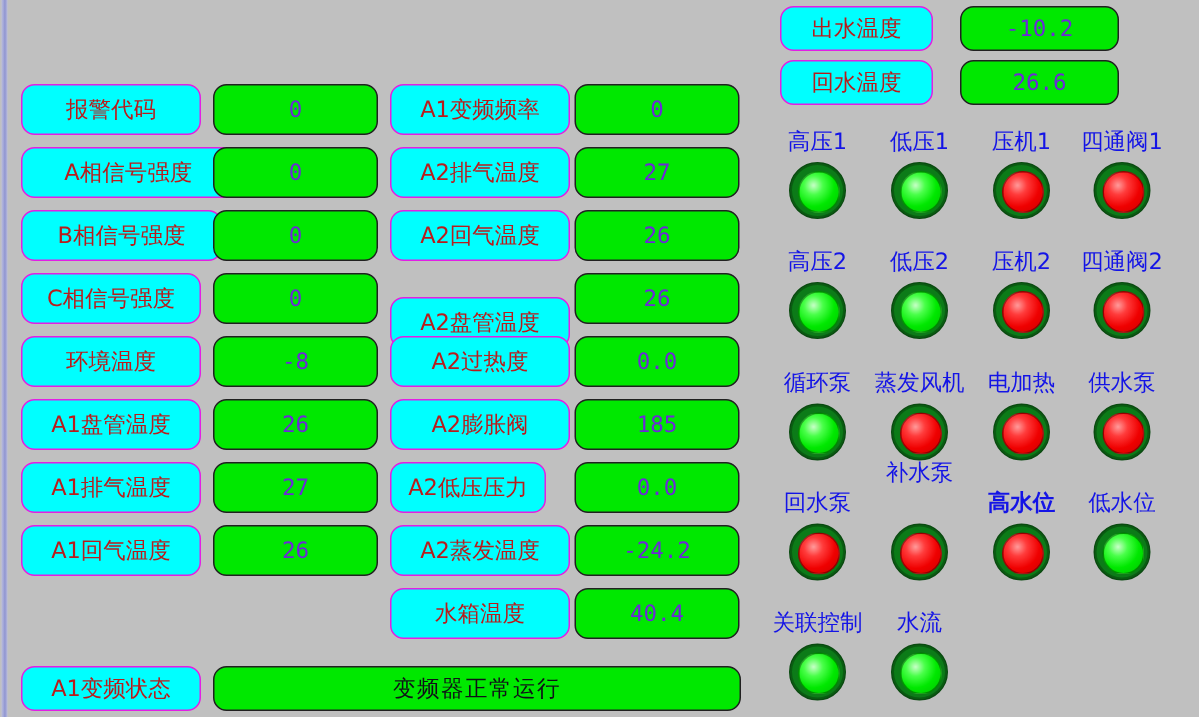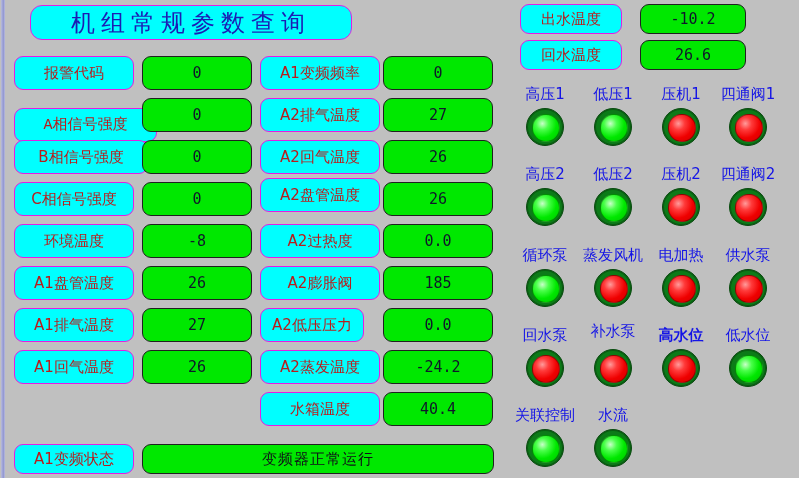--- a/index.html
+++ b/index.html
@@ -30,21 +30,21 @@
   .lbl{
     background:#00ffff;
     border:1px solid #e41ee4;
     color:#b91c1c;
     font-size:15px;
     letter-spacing:0px;
   }
   .val{
     background:#00e800;
     border:1px solid #202020;
-    color:#0f172a;
+    color:#6d28d9;
     font-family:"DejaVu Sans Mono","Liberation Mono",monospace;
     font-size:15px;
   }
 
   
   .title-box{
     position:absolute;left:30px;top:5px;width:322px;height:35px;
     background:#00ffff;
     border:1px solid #e41ee4;
     border-radius:12px;
@@ -107,26 +107,25 @@
     box-shadow:inset 2px 2px 0 #ffffff;
   }
 </style>
 </head>
 <body>
 
 <div id="screen">
 
   <div class="left-strip"></div>
 
-  <div class="title-box">机组常规参数查询</div>
 
   <div id="left-col">
       <div class="pill lbl" style="left: 14px; top: 56px; width: 120px; height: 34px;">报警代码</div>
       <div class="pill val" style="left: 142px; top: 56px; width: 110px; height: 34px;">0</div>
-      <div class="pill lbl" style="left: 14px; top: 108px; width: 143px; height: 34px; font-family: Liberation Mono, monospace;">A相信号强度</div>
+      <div class="pill lbl" style="left: 14px; top: 98px; width: 143px; height: 34px;">A相信号强度</div>
       <div class="pill val" style="left: 142px; top: 98px; width: 110px; height: 34px;">0</div>
       <div class="pill lbl" style="left: 14px; top: 140px; width: 134px; height: 34px;">B相信号强度</div>
       <div class="pill val" style="left: 142px; top: 140px; width: 110px; height: 34px;">0</div>
       <div class="pill lbl" style="left: 14px; top: 182px; width: 120px; height: 34px;">C相信号强度</div>
       <div class="pill val" style="left: 142px; top: 182px; width: 110px; height: 34px;">0</div>
       <div class="pill lbl" style="left: 14px; top: 224px; width: 120px; height: 34px;">环境温度</div>
       <div class="pill val" style="left: 142px; top: 224px; width: 110px; height: 34px;">-8</div>
       <div class="pill lbl" style="left: 14px; top: 266px; width: 120px; height: 34px;">A1盘管温度</div>
       <div class="pill val" style="left: 142px; top: 266px; width: 110px; height: 34px;">26</div>
       <div class="pill lbl" style="left: 14px; top: 308px; width: 120px; height: 34px;">A1排气温度</div>
@@ -134,21 +133,21 @@
       <div class="pill lbl" style="left: 14px; top: 350px; width: 120px; height: 34px;">A1回气温度</div>
       <div class="pill val" style="left: 142px; top: 350px; width: 110px; height: 34px;">26</div>
     </div>
   <div id="mid-col">
       <div class="pill lbl" style="left: 260px; top: 56px; width: 120px; height: 34px;">A1变频频率</div>
       <div class="pill val" style="left: 383px; top: 56px; width: 110px; height: 34px;">0</div>
       <div class="pill lbl" style="left: 260px; top: 98px; width: 120px; height: 34px;">A2排气温度</div>
       <div class="pill val" style="left: 383px; top: 98px; width: 110px; height: 34px;">27</div>
       <div class="pill lbl" style="left: 260px; top: 140px; width: 120px; height: 34px;">A2回气温度</div>
       <div class="pill val" style="left: 383px; top: 140px; width: 110px; height: 34px;">26</div>
-      <div class="pill lbl" style="left: 260px; top: 178px; width: 120px; height: 34px;">A2盘管温度</div>
+      <div class="pill lbl" style="left: 260px; top: 198px; width: 120px; height: 34px;">A2盘管温度</div>
       <div class="pill val" style="left: 383px; top: 182px; width: 110px; height: 34px;">26</div>
       <div class="pill lbl" style="left: 260px; top: 224px; width: 120px; height: 34px;">A2过热度</div>
       <div class="pill val" style="left: 383px; top: 224px; width: 110px; height: 34px;">0.0</div>
       <div class="pill lbl" style="left: 260px; top: 266px; width: 120px; height: 34px;">A2膨胀阀</div>
       <div class="pill val" style="left: 383px; top: 266px; width: 110px; height: 34px;">185</div>
       <div class="pill lbl" style="left: 260px; top: 308px; width: 104px; height: 34px;">A2低压压力</div>
       <div class="pill val" style="left: 383px; top: 308px; width: 110px; height: 34px;">0.0</div>
       <div class="pill lbl" style="left: 260px; top: 350px; width: 120px; height: 34px;">A2蒸发温度</div>
       <div class="pill val" style="left: 383px; top: 350px; width: 110px; height: 34px;">-24.2</div>
       <div class="pill lbl" style="left: 260px; top: 392px; width: 120px; height: 34px;">水箱温度</div>
@@ -206,21 +205,21 @@
         <div class="bulb"></div>
       </div>
       <div class="lamp-label" style="left: 705px; top: 248px;">供水泵</div>
       <div class="lamp alarm" style="left: 729px; top: 269px;">
         <div class="bulb"></div>
       </div>
       <div class="lamp-label" style="left: 502px; top: 328px;">回水泵</div>
       <div class="lamp alarm" style="left: 526px; top: 349px;">
         <div class="bulb"></div>
       </div>
-      <div class="lamp-label" style="left: 570px; top: 308px; margin-top: 16px;">补水泵</div>
+      <div class="lamp-label" style="left: 570px; top: 308px;">补水泵</div>
       <div class="lamp alarm" style="left: 594px; top: 349px;">
         <div class="bulb"></div>
       </div>
       <div class="lamp-label" style="left: 638px; top: 328px; font-weight: bold;">高水位</div>
       <div class="lamp alarm" style="left: 662px; top: 349px;">
         <div class="bulb"></div>
       </div>
       <div class="lamp-label" style="left: 705px; top: 328px;">低水位</div>
       <div class="lamp on" style="left: 729px; top: 349px;">
         <div class="bulb"></div>

